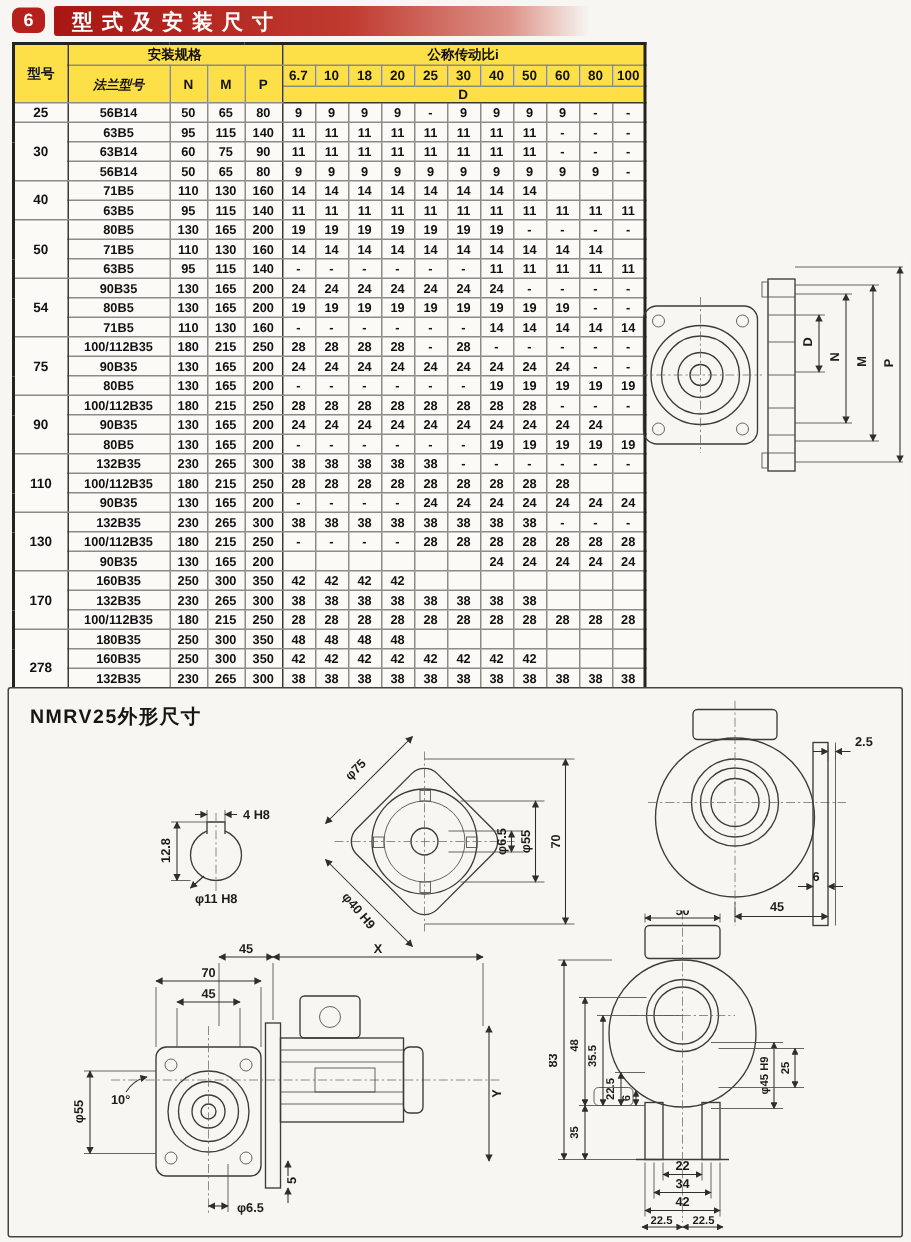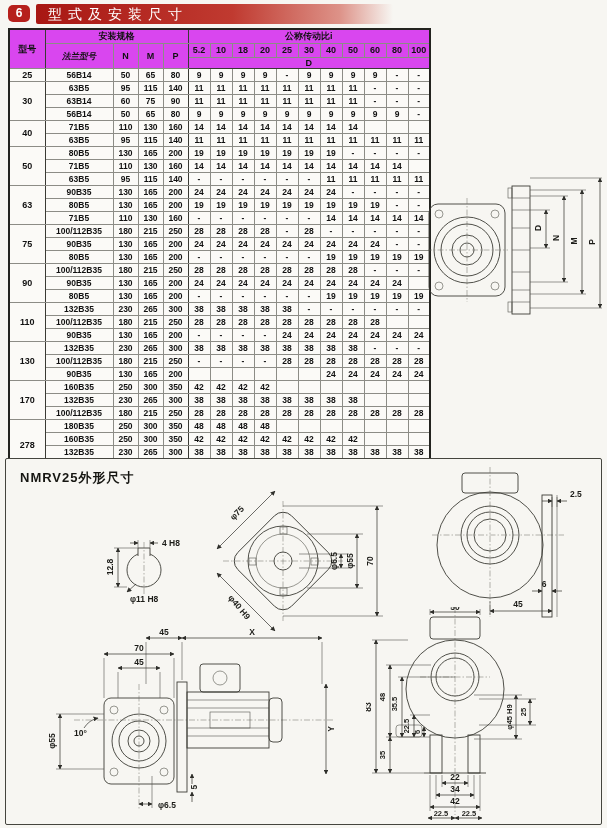--- a/index.html
+++ b/index.html
@@ -16,36 +16,36 @@
   
   .hdr{position:absolute;left:8px;top:4px;height:20px;width:420px;}
   .badge{
     position:absolute;left:0;top:1px;width:22px;height:17px;
     background:#b6201c;color:#fff;border-radius:5px;
     font-weight:bold;font-size:12px;text-align:center;line-height:17px;
   }
   .banner{
     position:absolute;left:28px;top:0;width:345px;height:20px;
     background:linear-gradient(to right,#a81713 0%,#c03a30 55%,#dd9288 85%,rgba(247,246,242,0) 100%);
-    color:#fff;font-weight:normal;font-size:14px;letter-spacing:6px;
+    color:#fff;font-weight:bold;font-size:14px;letter-spacing:6px;
     line-height:20px;padding-left:12px;border-radius:2px;
   }
   
   table.spec{
     position:absolute;left:8px;top:28px;
     border-collapse:collapse;table-layout:fixed;width:421px;
     font-size:8.5px;font-weight:bold;color:#111;
     background:#fbfaf7;
   }
   table.spec th,table.spec td{
     border:1px solid #8c8c86;
     padding:0;text-align:center;vertical-align:middle;
     line-height:1;height:12px;overflow:hidden;white-space:nowrap;
   }
-  table.spec th{font-size:9px;height:13px;background:#d946ef;}
+  table.spec th{font-size:9px;height:13px;background:#fde047;}
   table.spec th.small{font-size:8.5px;font-style:italic;}
   table.spec .dlab{height:10px;}
   table.spec{border:2px solid #23231f;}
   table.spec tr.gs td{border-top:1.6px solid #3a3a34;}
   table.spec td.model{font-size:9px;}
   table.spec th.sep,table.spec td.sep{border-right:1.4px solid #3a3a34;}
   table.spec thead tr:last-child th{border-bottom:1.6px solid #3a3a34;}
   
   svg{position:absolute;}
   svg text{font-family:"Liberation Sans","DejaVu Sans",sans-serif;fill:#1c1c18;}
@@ -98,21 +98,21 @@
       <tr>
         <th rowspan="3" class="sep">型号</th>
         <th colspan="4" class="sep">安装规格</th>
         <th colspan="11">公称传动比i</th>
       </tr>
       <tr>
         <th rowspan="2" class="small">法兰型号</th>
         <th rowspan="2">N</th>
         <th rowspan="2">M</th>
         <th rowspan="2" class="sep">P</th>
-      <th>5.2</th>
+      <th>6.7</th>
           <th>10</th>
           <th>18</th>
           <th>20</th>
           <th>25</th>
           <th>30</th>
           <th>40</th>
           <th>50</th>
           <th>60</th>
           <th>80</th>
           <th class="last">100</th>
@@ -273,21 +273,21 @@
           <td>-</td>
           <td>-</td>
           <td>-</td>
           <td>11</td>
           <td>11</td>
           <td>11</td>
           <td>11</td>
           <td>11</td>
         </tr>
         <tr class="gs">
-          <td rowspan="3" class="model sep">63</td>
+          <td rowspan="3" class="model sep">54</td>
           <td>90B35</td>
           <td>130</td>
           <td>165</td>
           <td class="sep">200</td>
           <td>24</td>
           <td>24</td>
           <td>24</td>
           <td>24</td>
           <td>24</td>
           <td>24</td>

